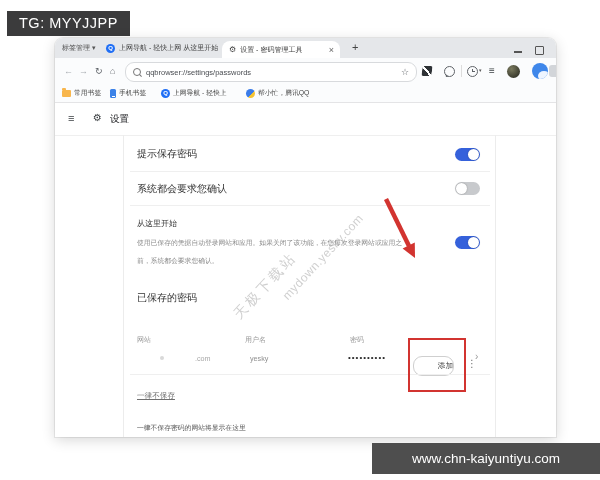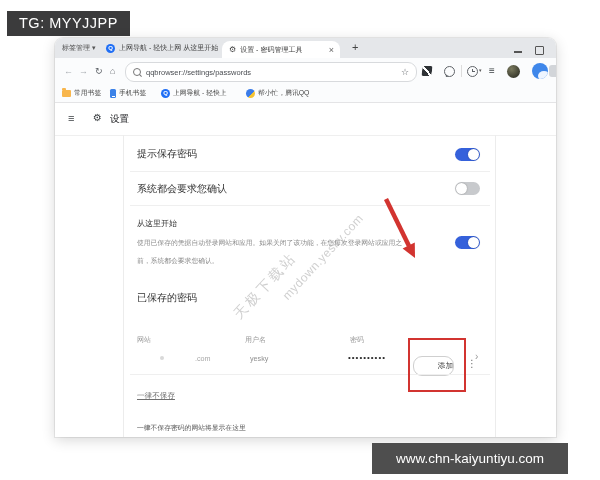--- a/index.html
+++ b/index.html
@@ -2,21 +2,21 @@
 <html><head>
 <meta charset="utf-8">
 <style>
   html,body{margin:0;padding:0;}
   body{width:600px;height:480px;background:#fff;overflow:hidden;position:relative;
        font-family:"Liberation Sans","DejaVu Sans",sans-serif;-webkit-font-smoothing:antialiased;}
   .abs{position:absolute;}
   
   .tg-box{left:7px;top:11px;height:25px;line-height:25px;padding:0 12px;background:#3b3b3c;
           color:#fff;font-size:14.5px;letter-spacing:.5px;}
-  .site-box{left:372px;top:443px;width:196px;height:31px;line-height:31px;background:#4e4e4e;
+  .site-box{left:372px;top:443px;width:228px;height:31px;line-height:31px;background:#4e4e4e;
             color:#fff;font-size:13.5px;text-align:center;}
   
   .window{left:55px;top:38px;width:501px;height:399px;background:#fff;border-radius:8px 8px 0 0;
           box-shadow:0 0 0 1px rgba(0,0,0,.07),0 3px 14px rgba(0,0,0,.16);overflow:hidden;}
   .tabstrip{left:0;top:0;width:501px;height:20px;background:#e5e7ea;}
   .tab-manager{left:7px;top:5px;font-size:7px;color:#555;}
   .tab{height:20px;display:flex;align-items:center;font-size:7px;color:#3c3c3c;}
   .tab-inactive{left:44px;top:0;width:120px;}
   .tab-active{left:167px;top:3px;width:118px;height:17px;background:#fff;border-radius:8px 8px 0 0;}
   .tab .fav{margin:0 4px 0 7px;}

